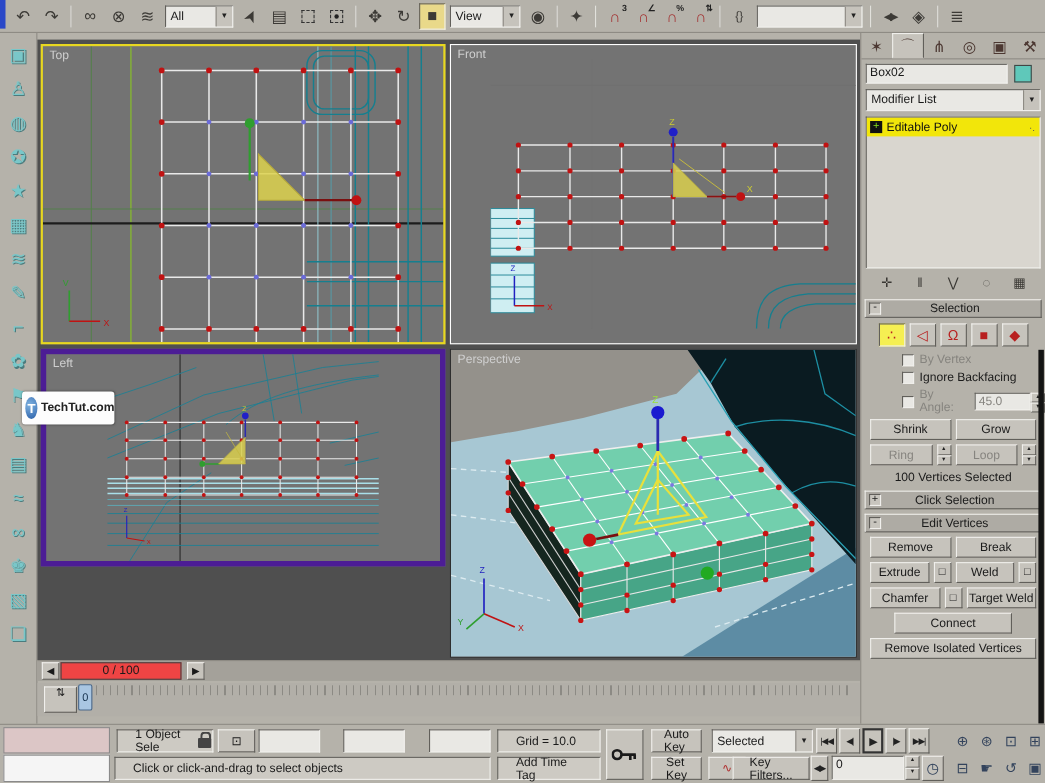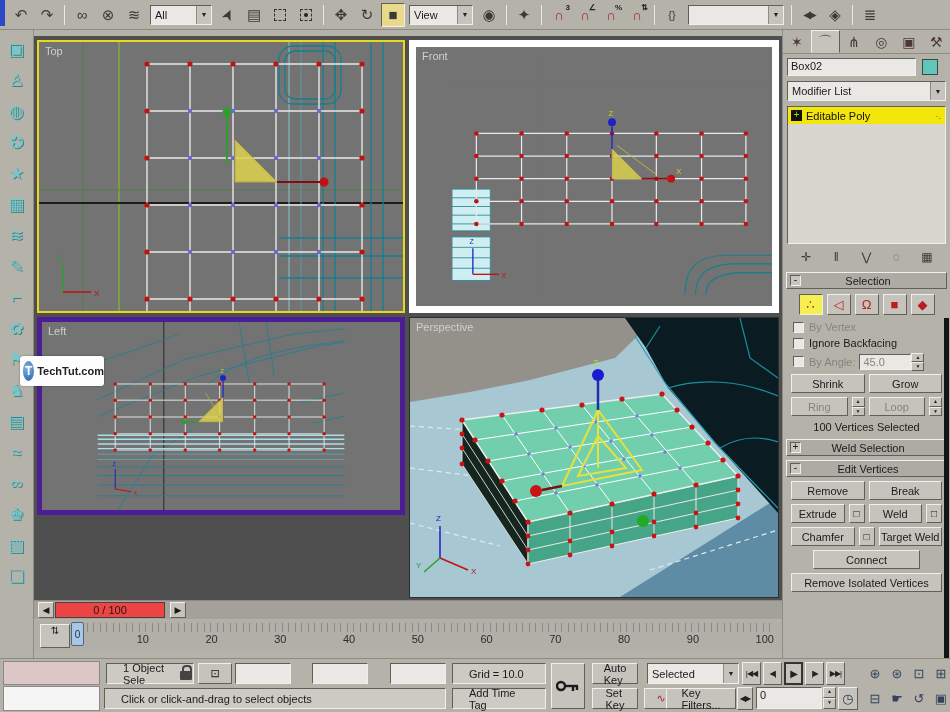--- a/index.html
+++ b/index.html
@@ -29,21 +29,21 @@
   
   #left-toolbar { left:0; top:30px; width:34px; height:628px; background:#b5b2aa;
     border-right:1px solid #8e8b84; display:flex; flex-direction:column; align-items:center; padding-top:4px; }
   .lt-icon { width:26px; height:31px; display:flex; align-items:center; justify-content:center;
     font-size:17px; color:#79c7c9; text-shadow:1px 1px 0 #4a7c7e; }
   
   #vp-backdrop { left:34px; top:36px; width:748px; height:564px; background:#4f4f4f; }
   .viewport { background:#737373; }
   .vp-label { position:absolute; left:6px; top:3px; color:#cfcfcf; font-size:11px; z-index:3; }
   #vp-top { left:37px; top:40px; width:368px; height:273px; border:2px solid #e8d820; }
-  #vp-front { left:409px; top:40px; width:370px; height:273px; border:7px solid #ffffff;padding-left:36px; }
+  #vp-front { left:409px; top:40px; width:370px; height:273px; border:1px solid #ffffff;padding-left:36px; }
   #vp-left { left:37px; top:317px; width:368px; height:198px; border:5px solid #4c1d95; }
   #vp-persp { left:409px; top:317px; width:370px; height:281px; border:1px solid #2e2e2e; }
   .viewport svg { display:block; width:100%; height:100%; }
   #watermark { left:20px; top:356px; width:84px; height:30px; background:#fdfdfd; border-radius:3px;
     display:flex; align-items:center; z-index:5; box-shadow:0 0 2px rgba(0,0,0,.4); }
   #watermark .wm-circle { width:20px; height:20px; margin-left:3px; border-radius:50%;
     background:radial-gradient(circle at 35% 35%, #7fb2e0, #2a5fa8); color:#fff; font-weight:bold;
     display:flex; align-items:center; justify-content:center; font-size:12px; }
   #watermark .wm-text { font-weight:bold; font-size:11px; color:#222; margin-left:3px; }
   
@@ -78,21 +78,21 @@
   .stk-btn { width:22px; height:18px; display:flex; align-items:center; justify-content:center; font-size:12px; color:#3a3834; }
   .roll-h { height:17px; margin:4px 3px 2px 3px; background:#aeaba4; border:1px solid;
     border-color:#f0efec #615f5a #615f5a #f0efec; display:flex; align-items:center; }
   .roll-toggle { width:11px; height:11px; margin:0 3px; background:#c8c5be; border:1px solid;
     border-color:#615f5a #f0efec #f0efec #615f5a; font-size:10px; line-height:8px; text-align:center; }
   .roll-title { flex:1; text-align:center; padding-right:14px; }
   #so-row { display:flex; justify-content:center; gap:4px; padding:3px 0 4px 0; }
   .so-btn { width:24px; height:21px; display:flex; align-items:center; justify-content:center;
     font-size:13px; color:#b82020; background:#c6c3bc; border:1px solid; border-color:#f0efec #615f5a #615f5a #f0efec; }
   .so-btn.active { background:#f5ef52; border-color:#615f5a #f0efec #f0efec #615f5a; }
-  .cb-row { display:flex; align-items:center; padding:2px 0 2px 10px; }
+  .cb-row { display:flex; align-items:center; padding:2px 0 2px 10px;margin-left:27px; }
   .cb { width:11px; height:11px; background:#e9e8e4; border:1px solid; border-color:#615f5a #f0efec #f0efec #615f5a; margin-right:5px; }
   .dis { color:#86847f; }
   .btn-row { display:flex; gap:4px; padding:2px 8px; }
   .pbtn { flex:1; height:19px; background:#c6c3bc; border:1px solid; border-color:#f0efec #615f5a #615f5a #f0efec;
     display:flex; align-items:center; justify-content:center; }
   .spin { width:13px; display:flex; flex-direction:column; }
   .spin div { flex:1; background:#c6c3bc; border:1px solid; border-color:#f0efec #615f5a #615f5a #f0efec;
     font-size:5px; line-height:7px; text-align:center; color:#222; }
   .sbox { width:16px; height:19px; background:#c6c3bc; border:1px solid; border-color:#f0efec #615f5a #615f5a #f0efec;
     font-size:10px; display:flex; align-items:center; justify-content:center; }
@@ -617,33 +617,20 @@
   <div class="ts-arrow raised">◀</div>
   <div id="ts-handle">
     <span>0 / 100</span>
   </div>
   <div class="ts-arrow raised">▶</div>
 </div>
 
 <div id="time-ruler" class="abs">
   <div id="mini-curve-btn" class="raised">⇅</div>
   <div id="ruler-track">
-    <div id="ruler-labels">
-        <span>0</span>
-        <span>10</span>
-        <span>20</span>
-        <span>30</span>
-        <span>40</span>
-        <span>50</span>
-        <span>60</span>
-        <span>70</span>
-        <span>80</span>
-        <span>90</span>
-        <span>100</span>
-      </div>
     <div id="frame-indicator">0</div>
   </div>
 </div>
 
 <div id="right-panel" class="abs">
   <div id="panel-tabs">
     <div class="ptab">✶</div>
     <div class="ptab active">⌒</div>
     <div class="ptab">⋔</div>
     <div class="ptab">◎</div>
@@ -716,21 +703,21 @@
     <div class="pbtn dis">Loop</div>
     <span class="spin" style="height:19px">
       <div>▲</div>
       <div>▼</div>
     </span>
   </div>
   <div id="sel-status">100 Vertices Selected</div>
 
   <div class="roll-h">
     <span class="roll-toggle">+</span>
-    <span class="roll-title">Weld Selection</span>
+    <span class="roll-title">Click Selection</span>
   </div>
   <div class="roll-h">
     <span class="roll-toggle">-</span>
     <span class="roll-title">Edit Vertices</span>
   </div>
   <div class="btn-row">
     <div class="pbtn">Remove</div>
     <div class="pbtn">Break</div>
   </div>
   <div class="btn-row">

